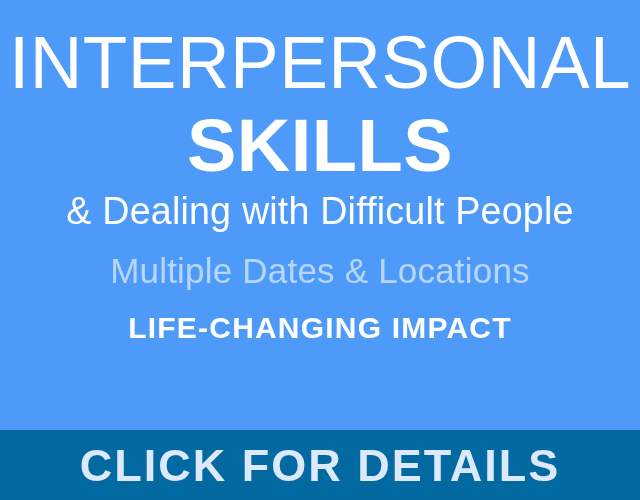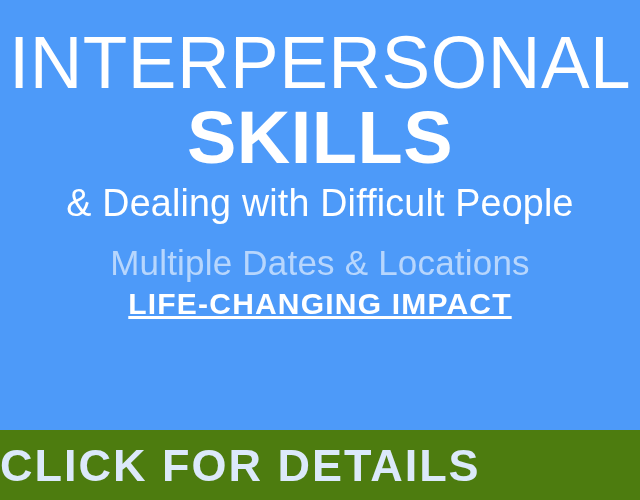--- a/index.html
+++ b/index.html
@@ -59,21 +59,21 @@
     justify-content: center;
     transform: scaleX(0.985);
   }
 
   
   #headline-secondary {
     font-size: 74px;
     font-weight: 700;
     letter-spacing: 0.5px;
     height: 72px;
-    margin-top: 2px;
+    margin-top: 10px;
     display: flex;
     align-items: center;
     justify-content: center;
   }
 
   
   #subtitle {
     font-size: 38px;
     font-weight: 300;
     letter-spacing: 0.2px;
@@ -104,35 +104,35 @@
   #detail-dates {
     margin-top: 14px;
   }
 
   
   #tagline {
     font-size: 30px;
     font-weight: 700;
     letter-spacing: 1.2px;
     height: 40px;
+    margin-top: 16px;
     display: flex;
     align-items: center;
     justify-content: center;
     color: #ffffff;
-    text-decoration: underline;
   }
 
   
   #cta-bar {
     flex: 1 1 auto;
     width: 100%;
-    background: #4d7c0f;
+    background: #0369a1;
     display: flex;
     align-items: center;
-    justify-content: flex-start;
+    justify-content: center;
     margin-top: 17px;
   }
 
   #cta-label {
     font-size: 45px;
     font-weight: 700;
     letter-spacing: 2.0px;
     color: #dce9fa;
     white-space: nowrap;
     line-height: 1.0;

